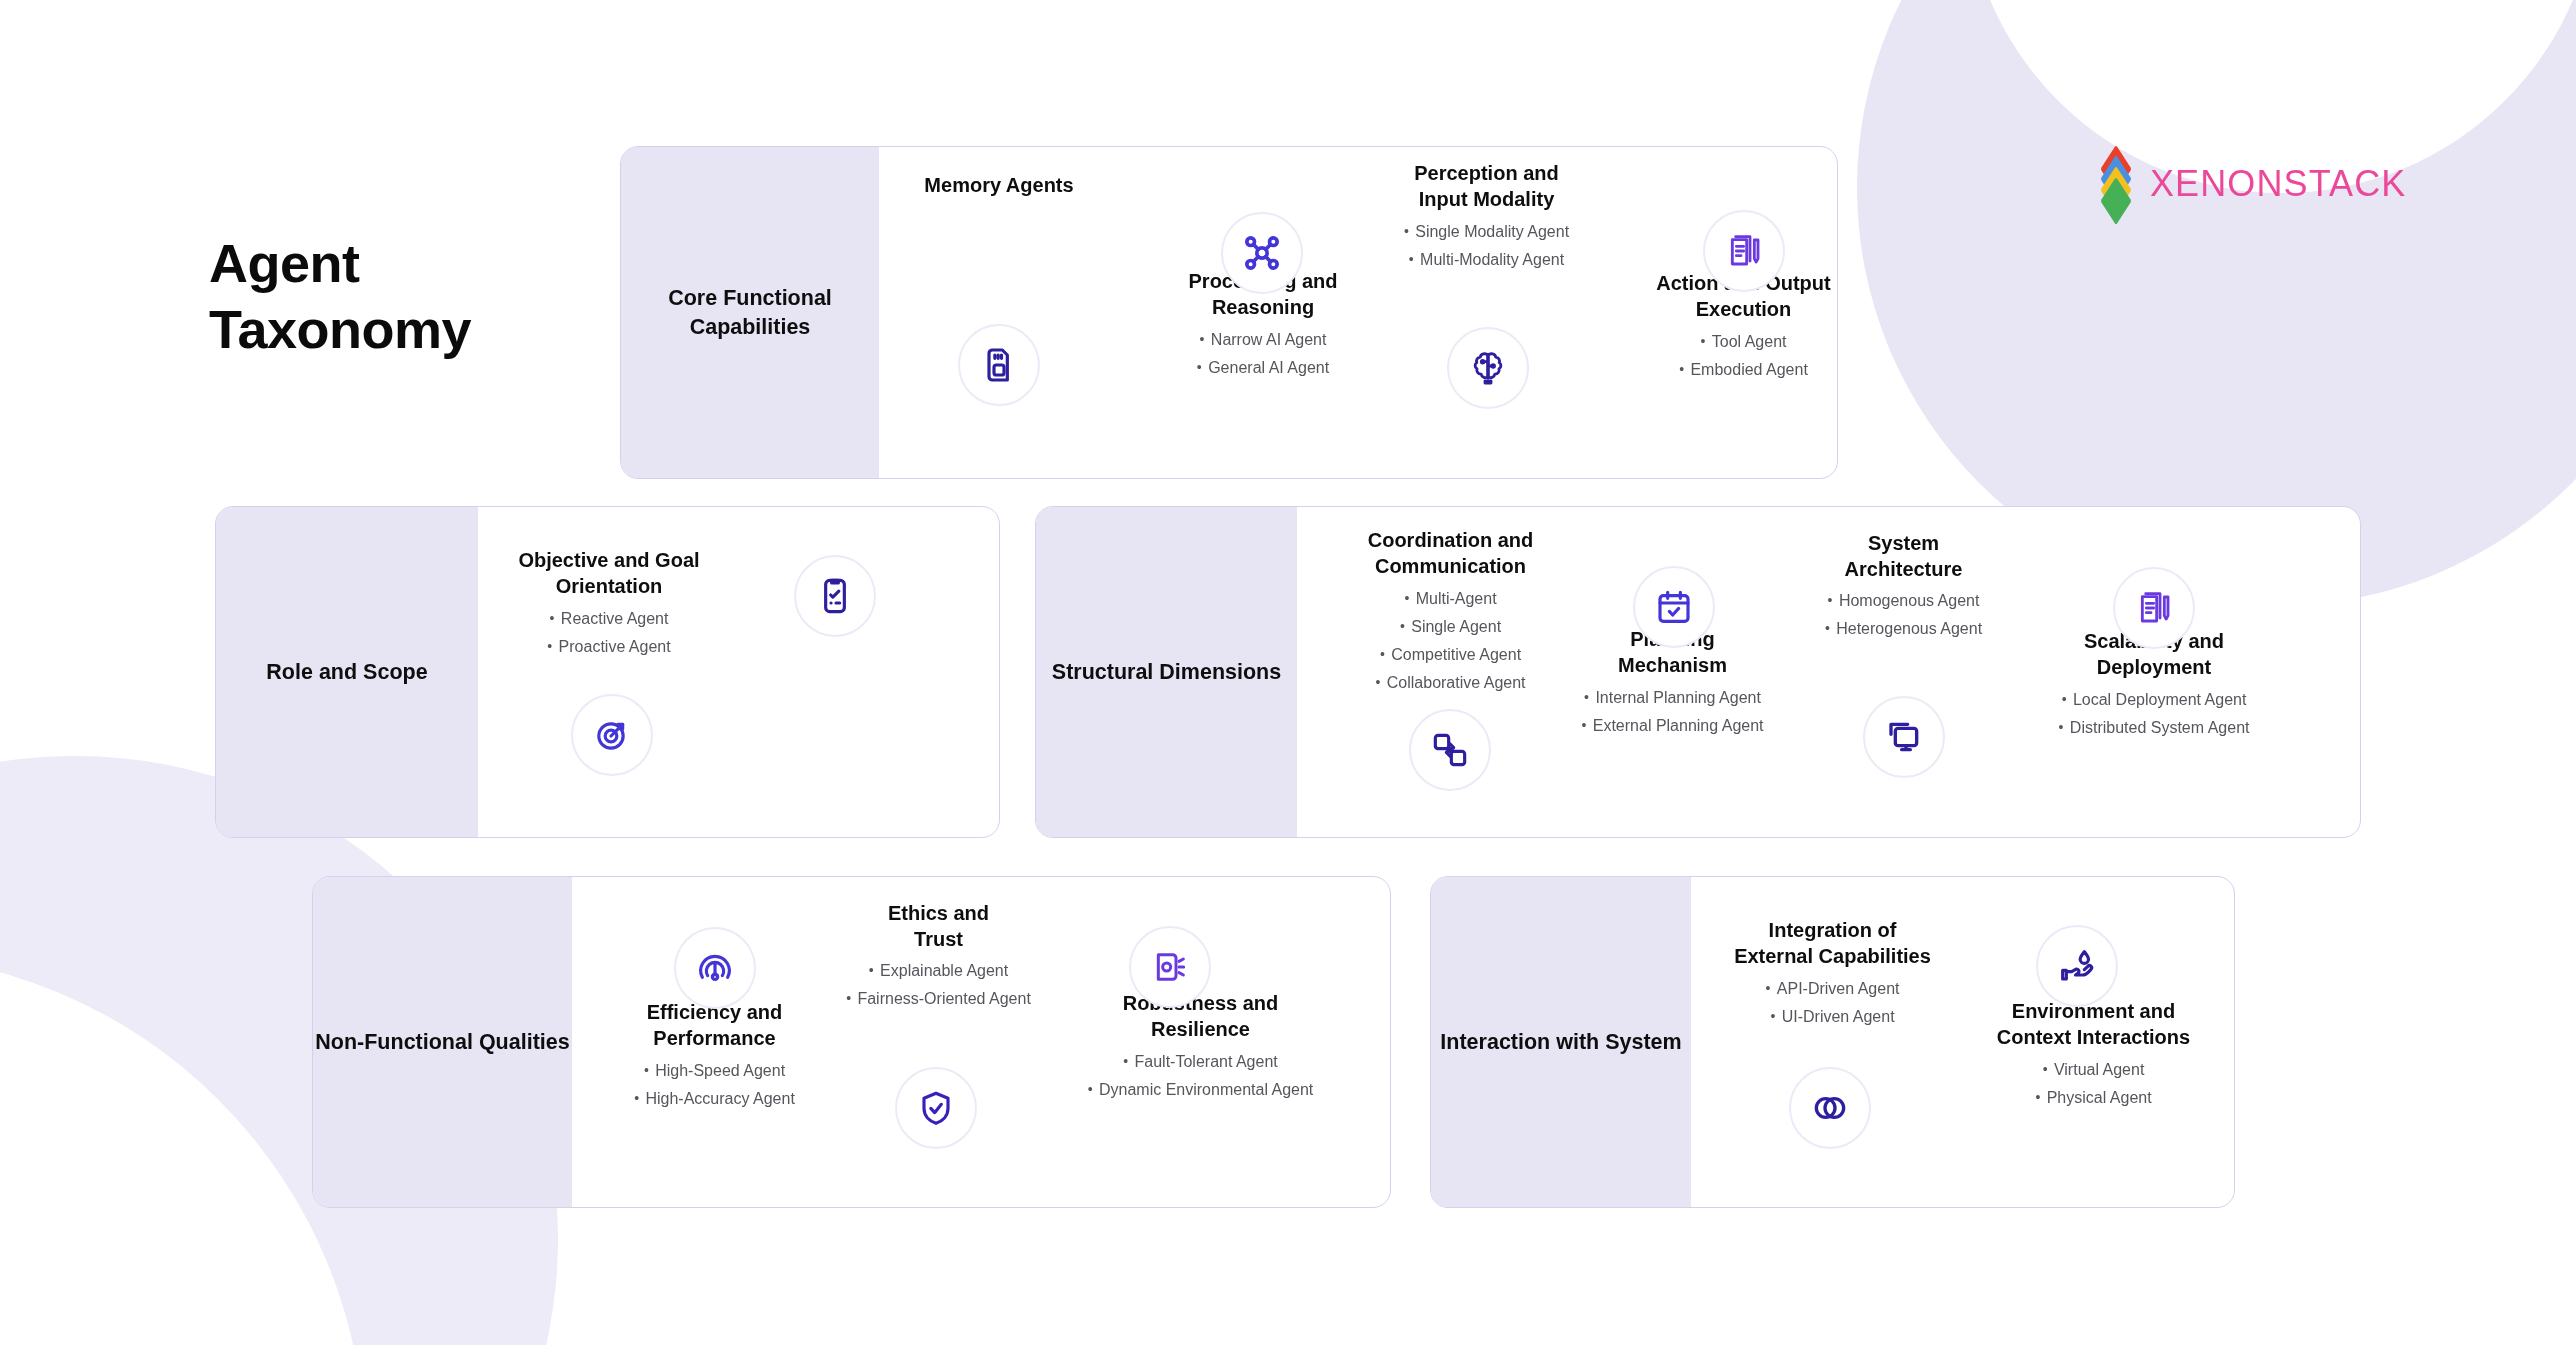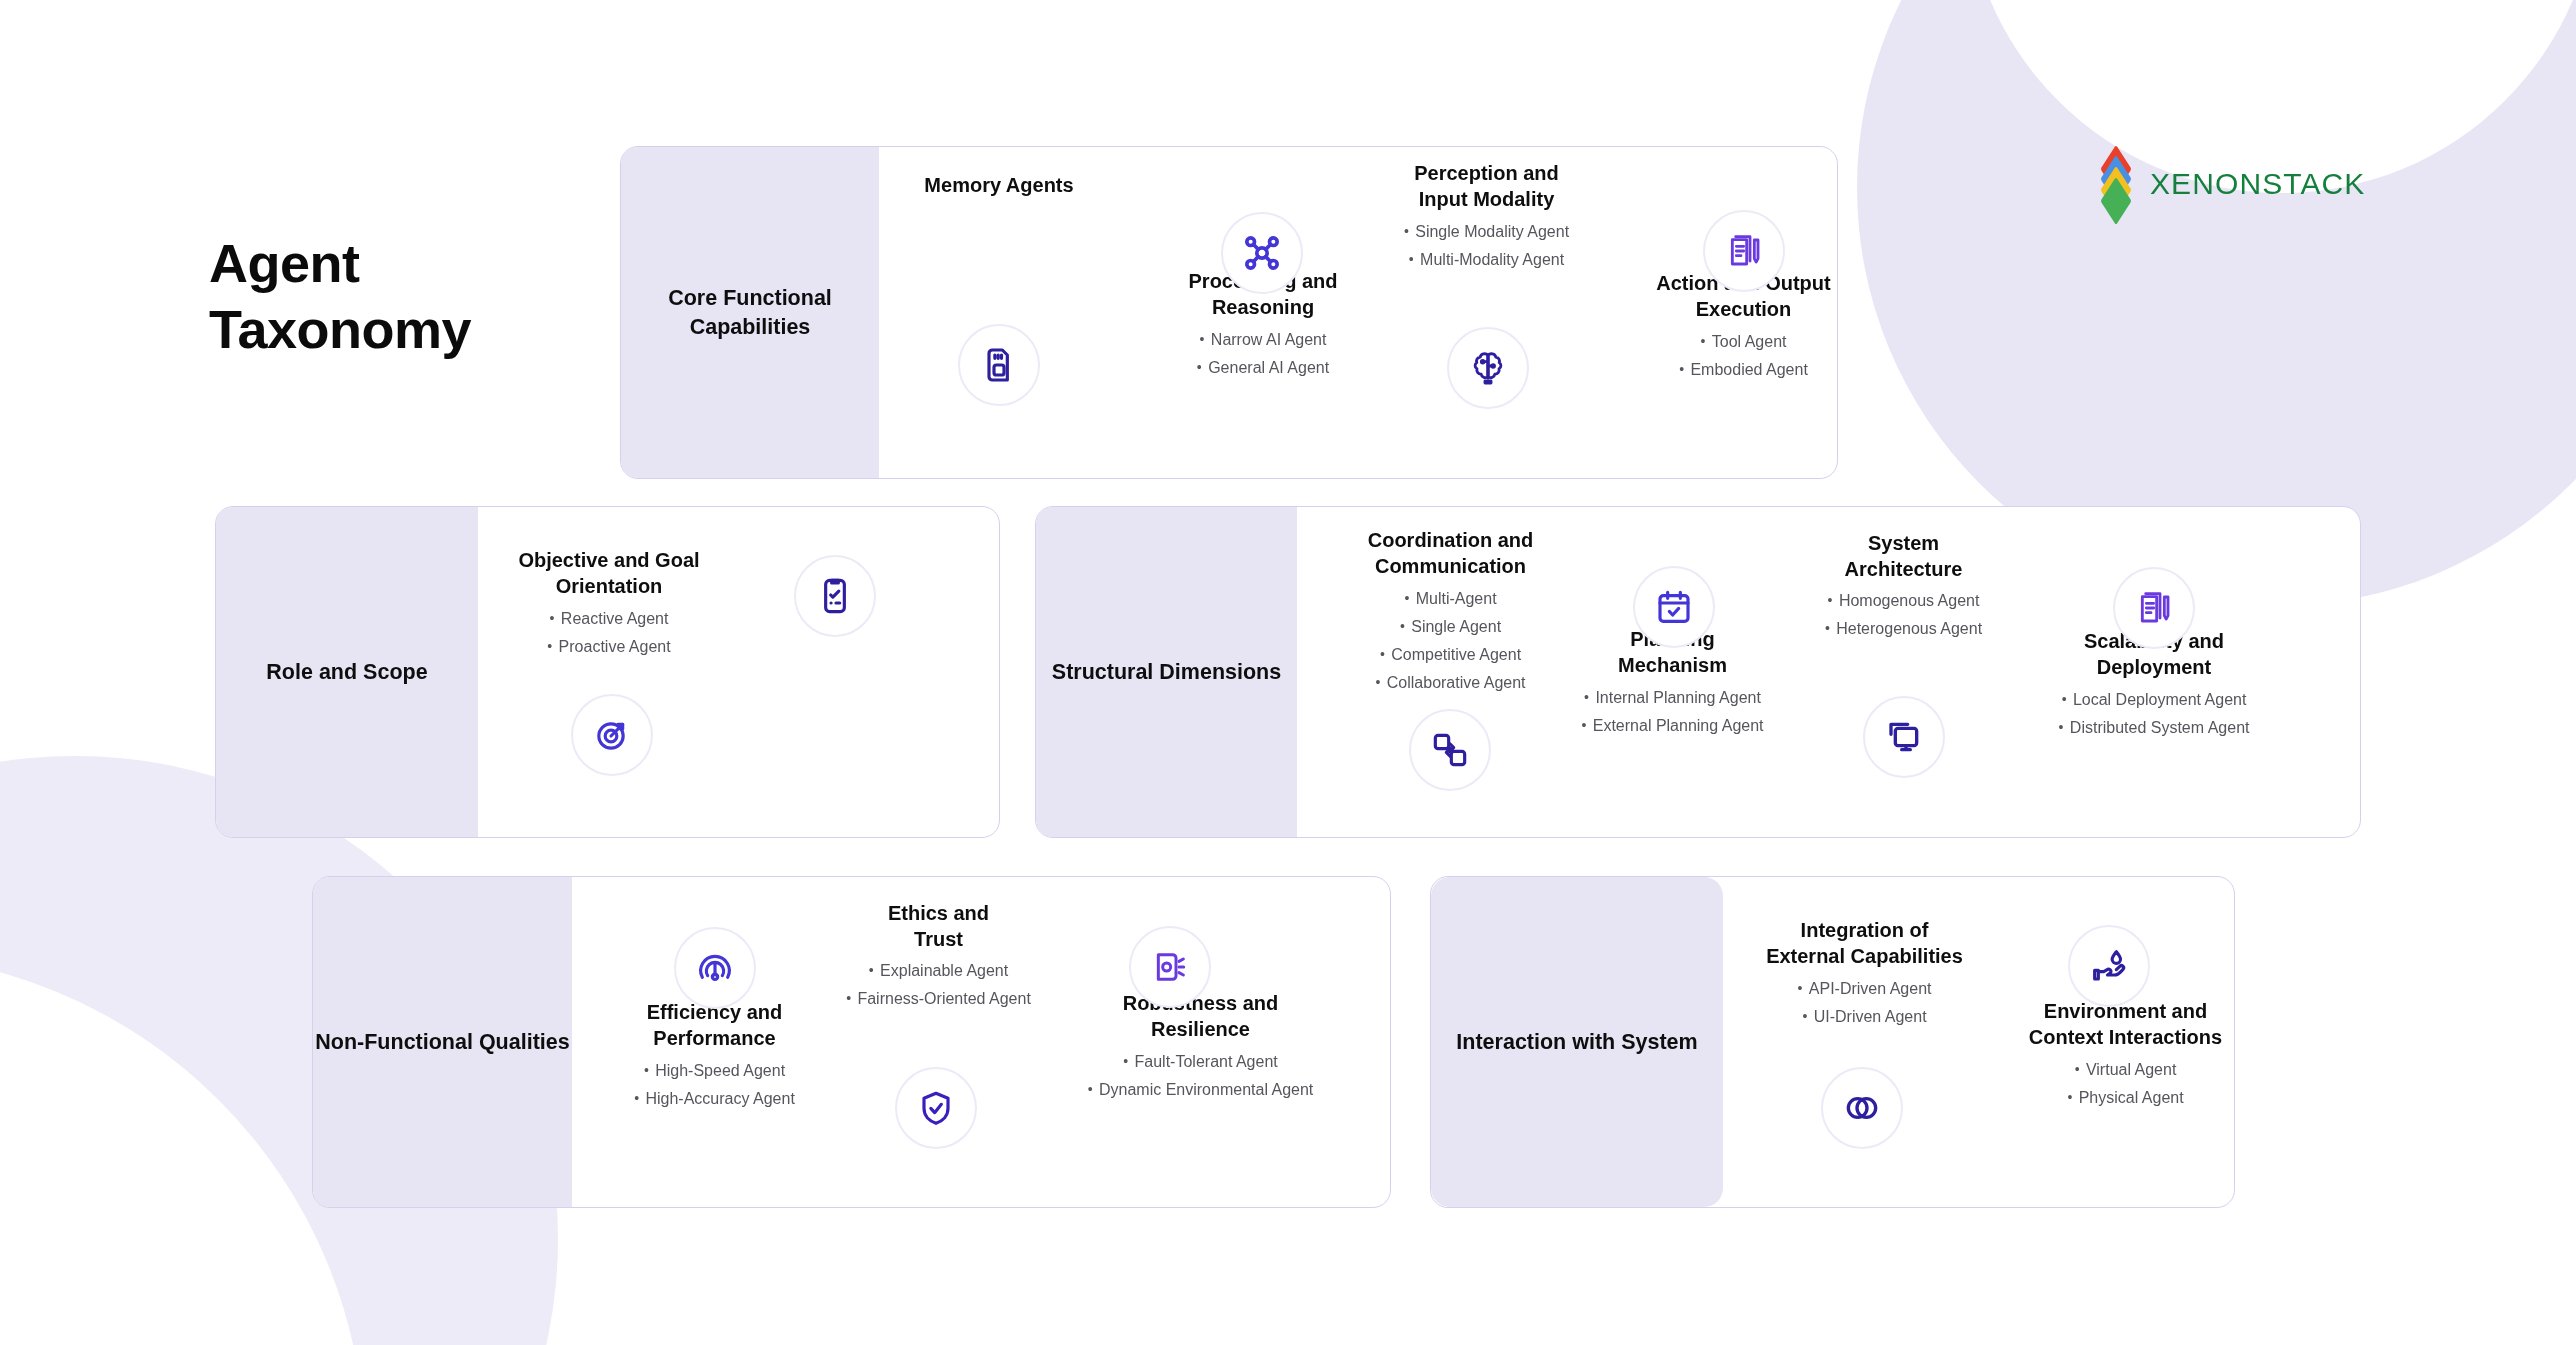--- a/index.html
+++ b/index.html
@@ -58,22 +58,22 @@
     display:block; width:28px; height:28px;
     transform:rotate(45deg) skew(12deg,12deg);
     margin:-4.3px auto 0;
     border-radius:2.1px;
   }
   .lyr.l1 { top:0; }   .lyr.l1 i { background:#e8402a; }
   .lyr.l2 { top:10.7px; } .lyr.l2 i { background:#4a90e2; }
   .lyr.l3 { top:21.5px; } .lyr.l3 i { background:#f4c020; }
   .lyr.l4 { top:32px; } .lyr.l4 i { background:#45b055; }
   .logo-text {
-    font-size:30px; letter-spacing:1.1px;
-    color:#15803d; font-weight:400;
+    font-size:36px; letter-spacing:1.1px;
+    color:#ec4899; font-weight:400;
   }
 
   
   .main-title {
     position:absolute;
     left:209px; top:231px;
     width:376px;
     text-align:left;
     font-size:54px; line-height:1.22;
     font-weight:700; color:#0b0b0b;
@@ -148,21 +148,21 @@
   #card-role      { left:215px;   top:506px;  width:785px; height:332px; }
   #card-role  .card-label { width:262px; }
 
   #card-struct    { left:1035px;  top:506px;  width:1326px; height:332px; }
   #card-struct .card-label { width:261px; }
 
   #card-nonfunc   { left:312px;   top:876px; width:1079px; height:332px; }
   #card-nonfunc .card-label { width:259px; }
 
   #card-interact  { left:1430px;  top:876px; width:805px; height:332px; }
-  #card-interact .card-label { width:292px;border-radius:19px; }
+  #card-interact .card-label { width:260px; }
 </style>
 </head>
 <body>
 
 <div class="bg-layer">
   <div class="blob-tr"></div>
   <div class="blob-tr-cut"></div>
   <div class="blob-bl"></div>
   <div class="blob-bl-cut"></div>
 </div>

